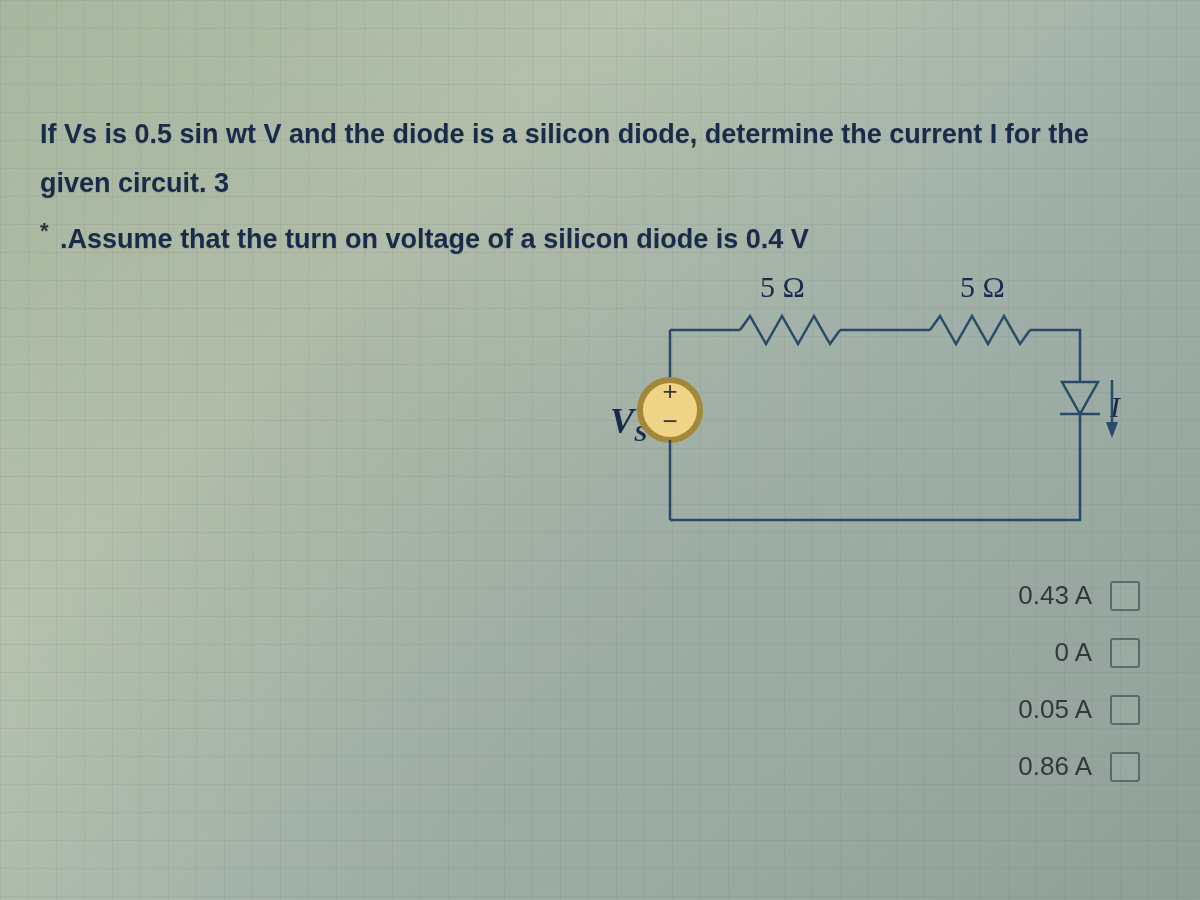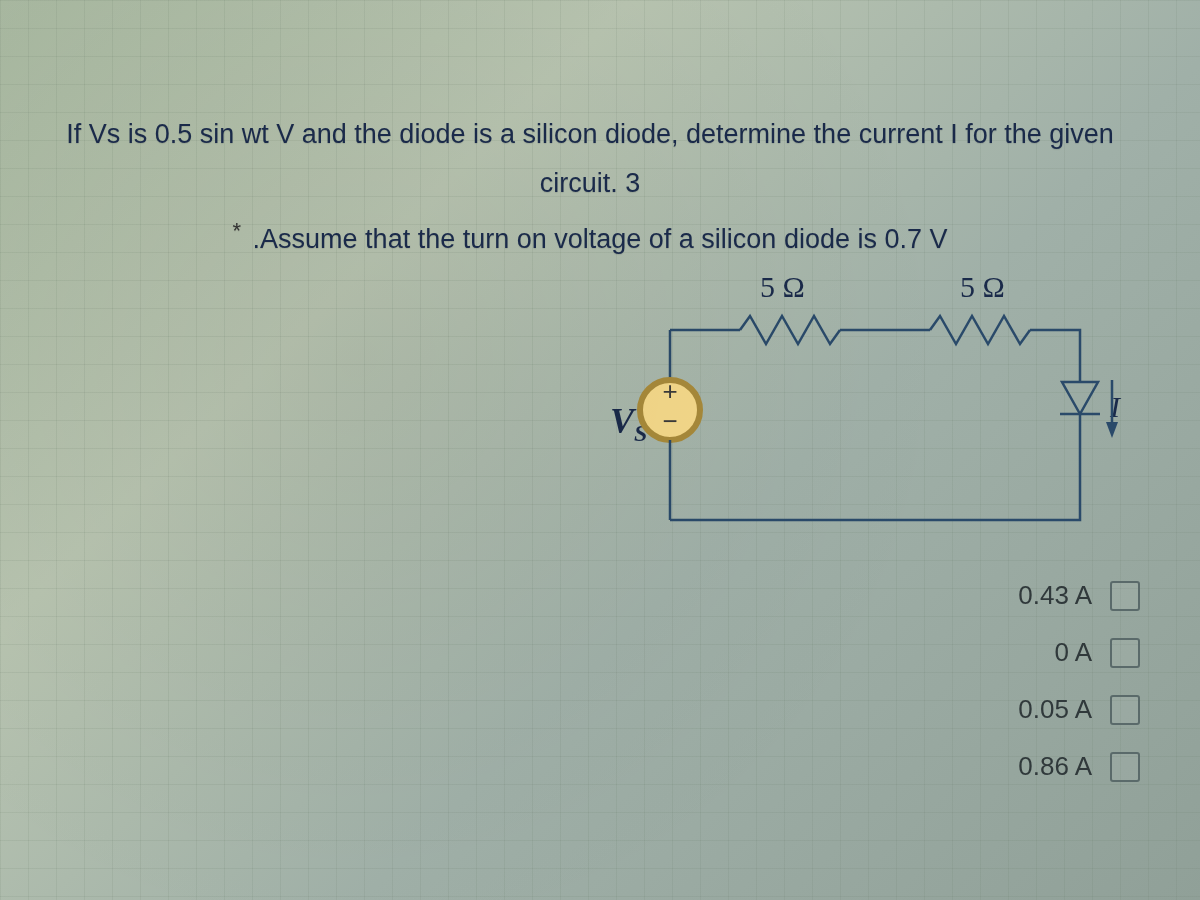--- a/index.html
+++ b/index.html
@@ -26,25 +26,26 @@
       position: absolute;
       top: 0; left: 0; right: 0; bottom: 0;
       background: radial-gradient(circle at 30% 40%, rgba(0,0,0,0.05), transparent 60%);
       pointer-events: none;
     }
     .content { position: relative; z-index: 2; padding: 30px 40px; }
     .question-text {
       font-family: "Comic Sans MS", cursive, sans-serif;
       color: #1a2a4a;
       font-size: 27px;
-      text-align: center;
+      text-align: left;
       line-height: 1.8;
       margin-top: 80px;
       padding-right: 20px;
       text-shadow: 0 1px 1px rgba(0,0,0,0.1);
+      font-weight: bold;
     }
     .points-label { display: inline; }
     .topline { display: block; }
     .assumption { display: block; margin-top: 4px; }
     .asterisk { color: #333; font-family: Arial; font-size: 22px; vertical-align: super; margin-right: 4px; }
 
     .circuit-area {
       position: absolute;
       left: 600px;
       top: 270px;
@@ -125,21 +126,21 @@
 <body>
 
 <div class="content">
   <div class="question-text">
     <span class="topline">
       <span>If Vs is 0.5 sin wt V and the diode is a silicon diode, determine the current I for the given circuit.</span>
       <span class="points-label">3</span>
     </span>
     <span class="assumption">
       <span class="asterisk">*</span>
-      <span>.Assume that the turn on voltage of a silicon diode is 0.7 V</span>
+      <span>.Assume that the turn on voltage of a silicon diode is 0.4 V</span>
     </span>
   </div>
 </div>
 
 <div class="circuit-area">
   <div class="res-label r1-label">5 Ω</div>
   <div class="res-label r2-label">5 Ω</div>
   <div class="vs-label">
     <span>V</span><span class="vs-sub">S</span>
   </div>

